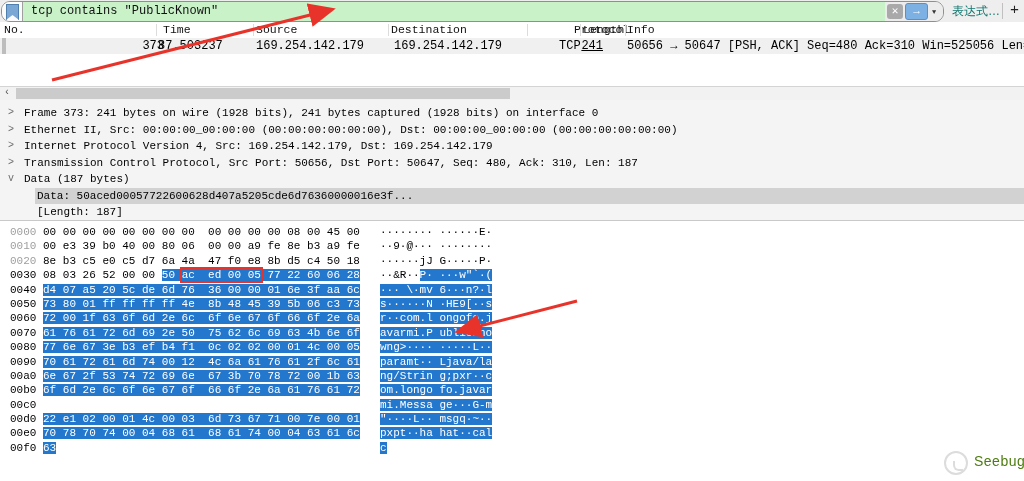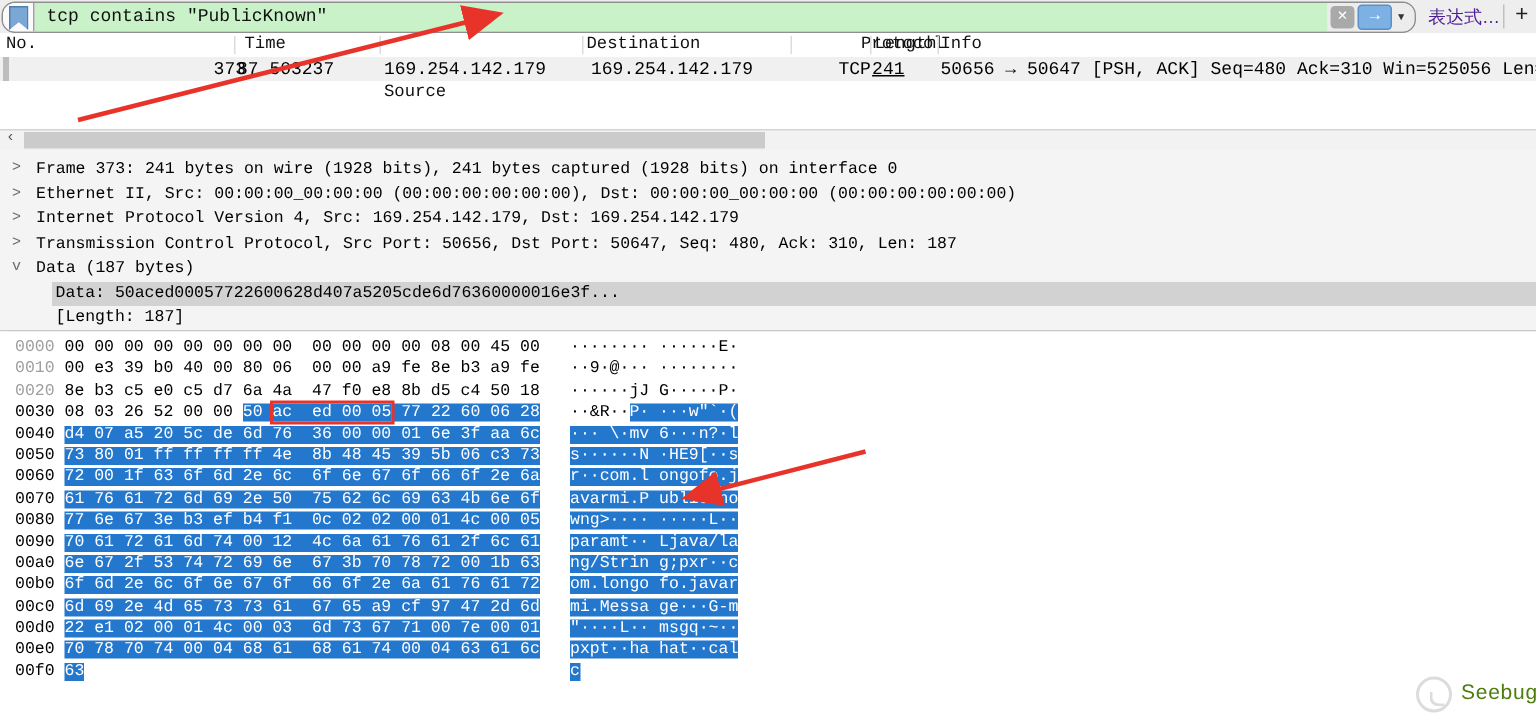--- a/index.html
+++ b/index.html
@@ -16,28 +16,28 @@
                     border:1px solid #4f7fae;
                     clip-path:polygon(0 0,100% 0,100% 100%,50% 68%,0 100%);}
   #filter-green{flex:1;background:#c9f2c9;line-height:19px;font-size:12px;color:#111;
                 padding-left:8px;white-space:pre;overflow:hidden;}
   #filter-btns{flex:0 0 auto;width:58px;background:#ececec;display:flex;align-items:center;}
   .fb{height:15px;border-radius:3px;color:#fff;font-size:11px;line-height:15px;text-align:center;}
   #clear-btn{width:16px;background:#a9a9a9;margin-left:2px;font-weight:bold;}
   #apply-btn{width:21px;background:#7db1e4;border:1px solid #5a8fc7;margin-left:2px;font-weight:bold;}
   #filter-caret{color:#333;font-size:7px;margin-left:4px;}
   #expr-label{position:absolute;left:952px;top:0;height:22px;line-height:22px;font-size:12px;
-              color:#4c1d95;font-family:"Liberation Sans","DejaVu Sans",sans-serif;}
+              color:#0f766e;font-family:"Liberation Sans","DejaVu Sans",sans-serif;}
   #expr-sep{position:absolute;left:1002px;top:3px;width:1px;height:16px;background:#c0c0c0;}
   #add-btn{position:absolute;left:1010px;top:0;height:22px;line-height:21px;font-size:15px;color:#222;}
   
   #pl-header{position:absolute;left:0;top:22px;width:1024px;height:16px;background:#fff;
              border-bottom:1px solid #cfcfcf;font-size:11.5px;color:#111;}
   #pl-header span{position:absolute;top:1px;line-height:14px;white-space:pre;}
-  .h-no{left:4px;}.h-time{left:163px;}.h-src{left:256px;margin-top:32px;}.h-dst{left:391px;}
+  .h-no{left:4px;}.h-time{left:163px;}.h-src{left:256px;}.h-dst{left:391px;}
   .h-proto{left:530px;padding-left:44px;}.h-len{left:583px;}.h-info{left:627px;}
   .sep{position:absolute;top:2px;width:1px;height:12px;background:#dcdcdc;}
   #pl-row{position:absolute;left:0;top:38px;width:1024px;height:16px;background:#f0f0f0;
           font-size:12px;color:#000;}
   #pl-row span{position:absolute;top:1px;line-height:14px;white-space:pre;}
   #row-marker{position:absolute;left:2px;top:0;width:4px;height:16px;background:#bdbdbd;}
   .r-no{left:12px;width:152px;text-align:right;}
   .r-time{left:158px;}.r-src{left:256px;}.r-dst{left:394px;}.r-proto{left:531px;margin-left:28px;}
   .r-len{left:560px;width:43px;text-align:right;text-decoration:underline;}
   .r-info{left:627px;}
@@ -148,21 +148,21 @@
       <div class="hr"><span class="off gr">0020</span><span class="hx"><span>8e b3 c5 e0 c5 d7 6a 4a  47 f0 e8 8b d5 c4 50 18</span></span><span class="as"><span>······jJ G·····P·</span></span></div>
       <div class="hr"><span class="off">0030</span><span class="hx"><span>08 03 26 52 00 00 </span><span class="sel">50 </span><span class="sel boxed">ac  ed 00 05</span><span class="sel"> 77 22 60 06 28</span></span><span class="as"><span>··&amp;R··</span><span class="sel">P· ···w"`·(</span></span></div>
       <div class="hr"><span class="off">0040</span><span class="hx"><span class="sel">d4 07 a5 20 5c de 6d 76  36 00 00 01 6e 3f aa 6c</span></span><span class="as"><span class="sel">··· \·mv 6···n?·l</span></span></div>
       <div class="hr"><span class="off">0050</span><span class="hx"><span class="sel">73 80 01 ff ff ff ff 4e  8b 48 45 39 5b 06 c3 73</span></span><span class="as"><span class="sel">s······N ·HE9[··s</span></span></div>
       <div class="hr"><span class="off">0060</span><span class="hx"><span class="sel">72 00 1f 63 6f 6d 2e 6c  6f 6e 67 6f 66 6f 2e 6a</span></span><span class="as"><span class="sel">r··com.l ongofo.j</span></span></div>
       <div class="hr"><span class="off">0070</span><span class="hx"><span class="sel">61 76 61 72 6d 69 2e 50  75 62 6c 69 63 4b 6e 6f</span></span><span class="as"><span class="sel">avarmi.P ublicKno</span></span></div>
       <div class="hr"><span class="off">0080</span><span class="hx"><span class="sel">77 6e 67 3e b3 ef b4 f1  0c 02 02 00 01 4c 00 05</span></span><span class="as"><span class="sel">wng&gt;···· ·····L··</span></span></div>
       <div class="hr"><span class="off">0090</span><span class="hx"><span class="sel">70 61 72 61 6d 74 00 12  4c 6a 61 76 61 2f 6c 61</span></span><span class="as"><span class="sel">paramt·· Ljava/la</span></span></div>
       <div class="hr"><span class="off">00a0</span><span class="hx"><span class="sel">6e 67 2f 53 74 72 69 6e  67 3b 70 78 72 00 1b 63</span></span><span class="as"><span class="sel">ng/Strin g;pxr··c</span></span></div>
       <div class="hr"><span class="off">00b0</span><span class="hx"><span class="sel">6f 6d 2e 6c 6f 6e 67 6f  66 6f 2e 6a 61 76 61 72</span></span><span class="as"><span class="sel">om.longo fo.javar</span></span></div>
-      <div class="hr"><span class="off">00c0</span><span class="hx"><span class="sel">6d 69 2e 4d 65 73 73 61  67 65 a9 cf 97 47 2d 6d</span></span><span class="as"><span class="sel">mi.Messa ge···G-m</span></span></div>
+      <div class="hr"><span class="off">00c0</span><span class="as"><span class="sel">mi.Messa ge···G-m</span></span></div>
       <div class="hr"><span class="off">00d0</span><span class="hx"><span class="sel">22 e1 02 00 01 4c 00 03  6d 73 67 71 00 7e 00 01</span></span><span class="as"><span class="sel">"····L·· msgq·~··</span></span></div>
       <div class="hr"><span class="off">00e0</span><span class="hx"><span class="sel">70 78 70 74 00 04 68 61  68 61 74 00 04 63 61 6c</span></span><span class="as"><span class="sel">pxpt··ha hat··cal</span></span></div>
       <div class="hr"><span class="off">00f0</span><span class="hx"><span class="sel">63</span></span><span class="as"><span class="sel">c</span></span></div>
     </div>
 
   <svg id="anno" viewBox="0 0 1024 481">
     <defs>
       <marker id="ah" markerWidth="9" markerHeight="8" refX="7" refY="4" orient="auto">
         <path d="M0,0 L9,4 L0,8 z" fill="#e8332a"></path>
       </marker>

